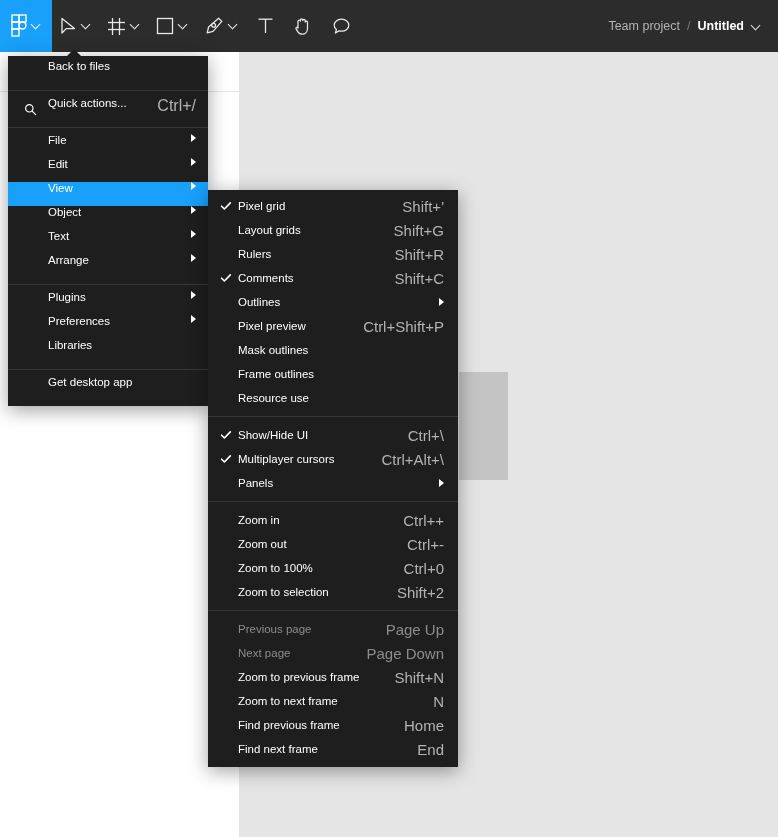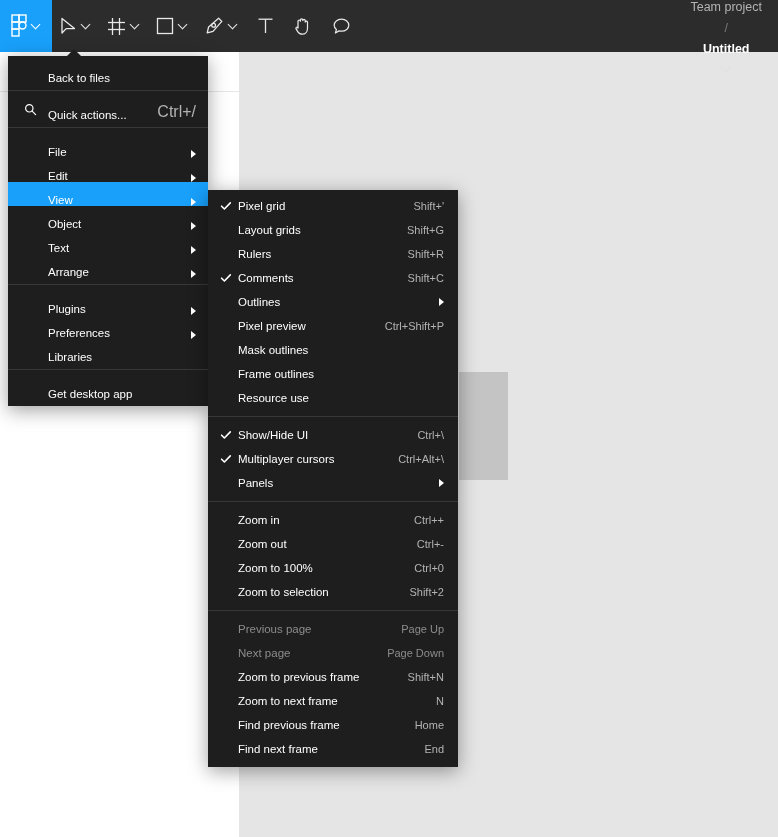--- a/index.html
+++ b/index.html
@@ -135,21 +135,20 @@
 
   .tb-spacer { flex: 1 1 auto; }
 
   .tb-title {
     display: flex;
     align-items: center;
     gap: 7px;
     padding-right: 16px;
     font-size: 12.5px;
     height: 52px;
-    flex-direction: column;
   }
   .tb-title-team { color: #b3b3b3; cursor: pointer; }
   .tb-title-sep  { color: #7a7a7a; }
   .tb-title-file { color: #ffffff; font-weight: bold; cursor: pointer; }
   .tb-title-caret {
     display: inline-block;
     width: 11px; height: 11px;
     position: relative;
     cursor: pointer;
   }
@@ -180,21 +179,21 @@
     width: 0; height: 0;
     border-left: 8px solid transparent;
     border-right: 8px solid transparent;
     border-bottom: 8px solid #1e1e1e;
   }
 
   .mm-row {
     position: relative;
     height: 24px;
     display: flex;
-    align-items: flex-end;
+    align-items: flex-start;
     padding: 0 12px 0 40px;
     font-size: 11.5px;
     color: #ffffff;
     cursor: pointer;
     white-space: nowrap;
   }
   .mm-row.selected { background: #18a0fb; }
   .mm-label { flex: 1 1 auto; }
   .mm-shortcut {
     color: #b3b3b3;
@@ -244,21 +243,21 @@
     padding: 0 14px 0 30px;
     font-size: 11.5px;
     color: #ffffff;
     cursor: pointer;
     white-space: nowrap;
   }
   .sm-row.dim { color: #8c8c8c; }
   .sm-label { flex: 1 1 auto; }
   .sm-shortcut {
     color: #b3b3b3;
-    font-size: 11px;
+    font-size: 15px;
     padding-left: 12px;
   }
   .sm-row.dim .sm-shortcut { color: #8c8c8c; }
 
   .sm-check {
     position: absolute;
     left: 12px; top: 50%;
     transform: translateY(-50%);
     width: 12px; height: 12px;
     color: #ffffff;

